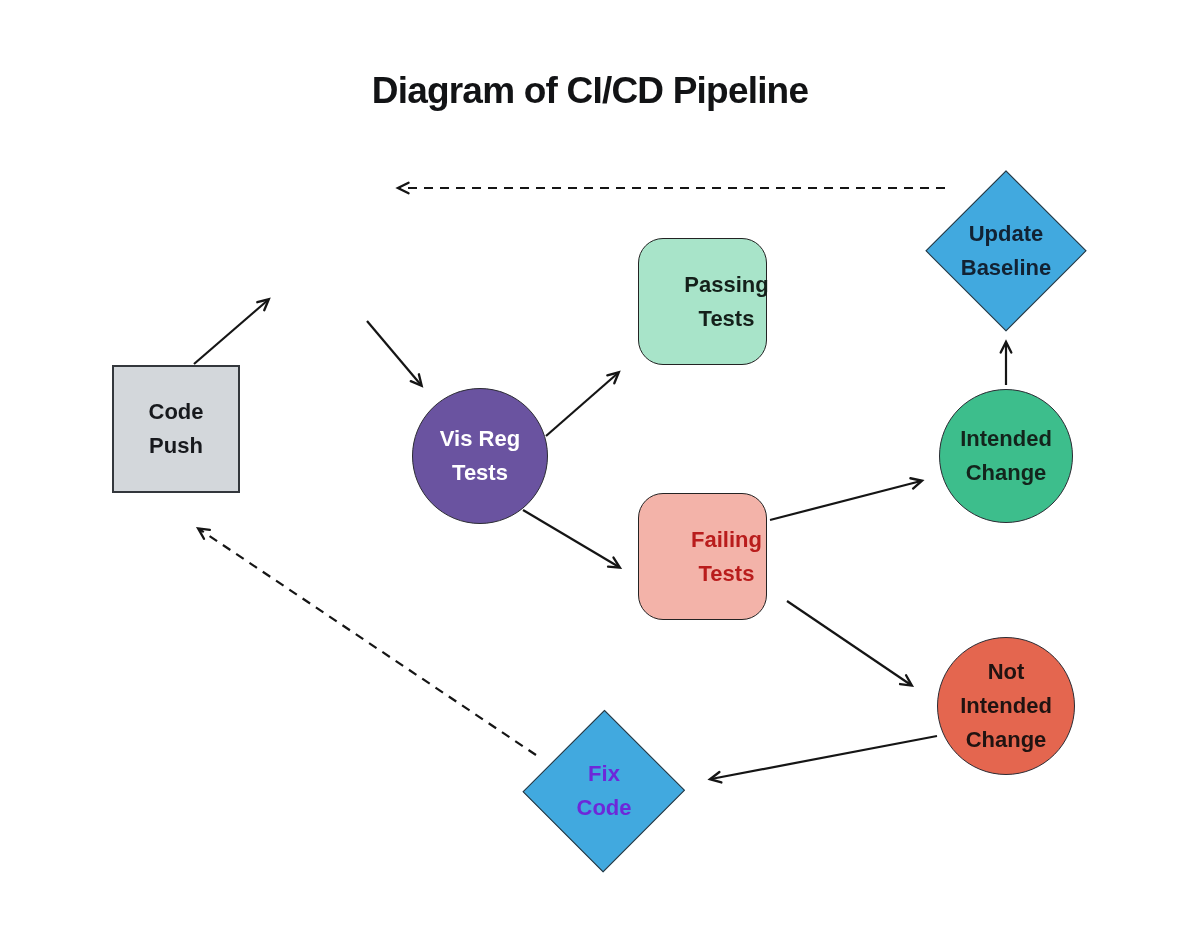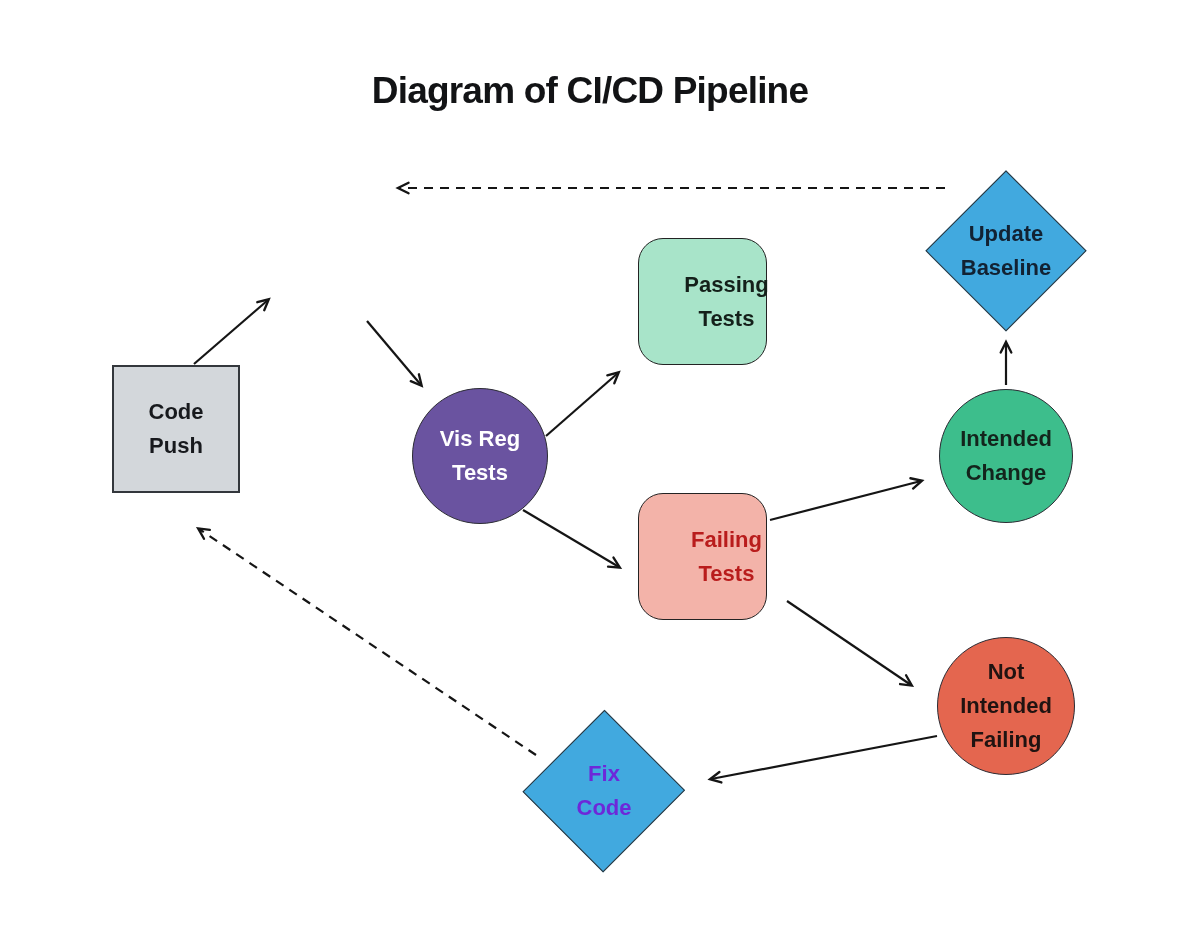--- a/index.html
+++ b/index.html
@@ -130,21 +130,21 @@
   </div>
 
   <div class="node circle" style="left: 939px; top: 389px; width: 134px; height: 134px; background: rgb(61, 190, 140); color: rgb(19, 36, 28);">
     <span class="label">Intended
 Change</span>
   </div>
 
   <div class="node circle" style="left: 937px; top: 637px; width: 138px; height: 138px; background: rgb(228, 102, 79); color: rgb(32, 19, 17);">
     <span class="label">Not
 Intended
-Failing</span>
+Change</span>
   </div>
 
   <div class="node diamond-box" style="left: 925px; top: 170px; width: 162px; height: 162px; color: rgb(18, 34, 51);">
     <div class="diamond-bg" style="background: rgb(65, 169, 223);"></div>
     <span class="label">Update
 Baseline</span>
   </div>
 
   <div class="node diamond-box" style="left: 523px; top: 709px; width: 162px; height: 164px; color: #6d28d9;">
     <div class="diamond-bg" style="background: rgb(65, 169, 223);"></div>

